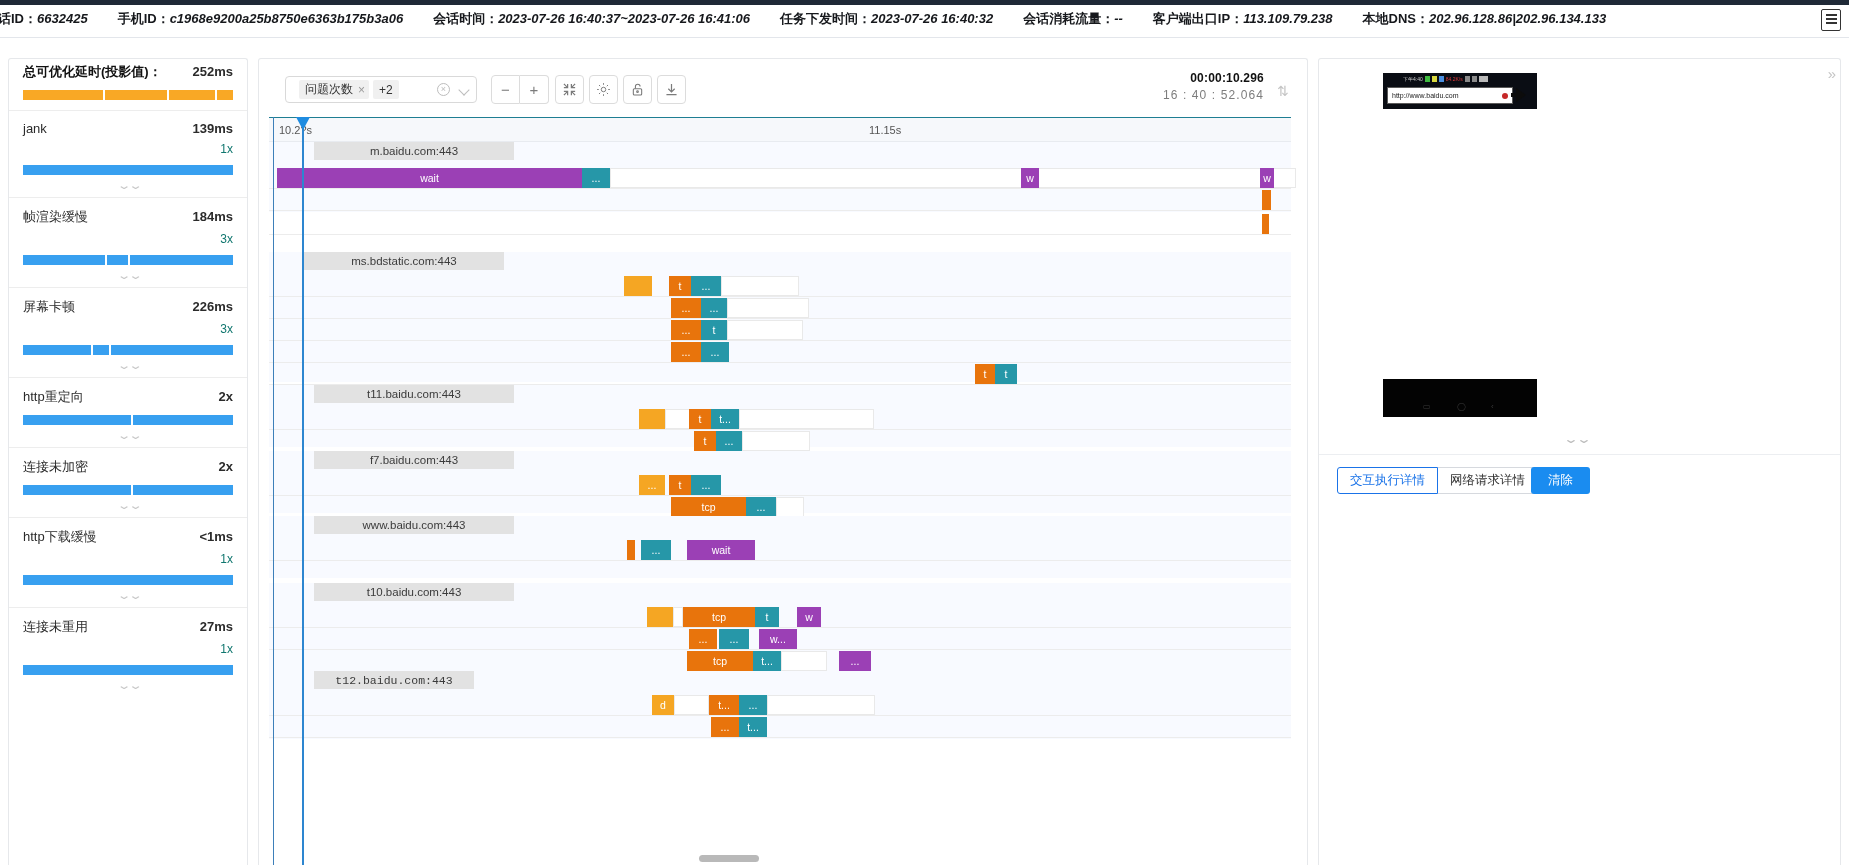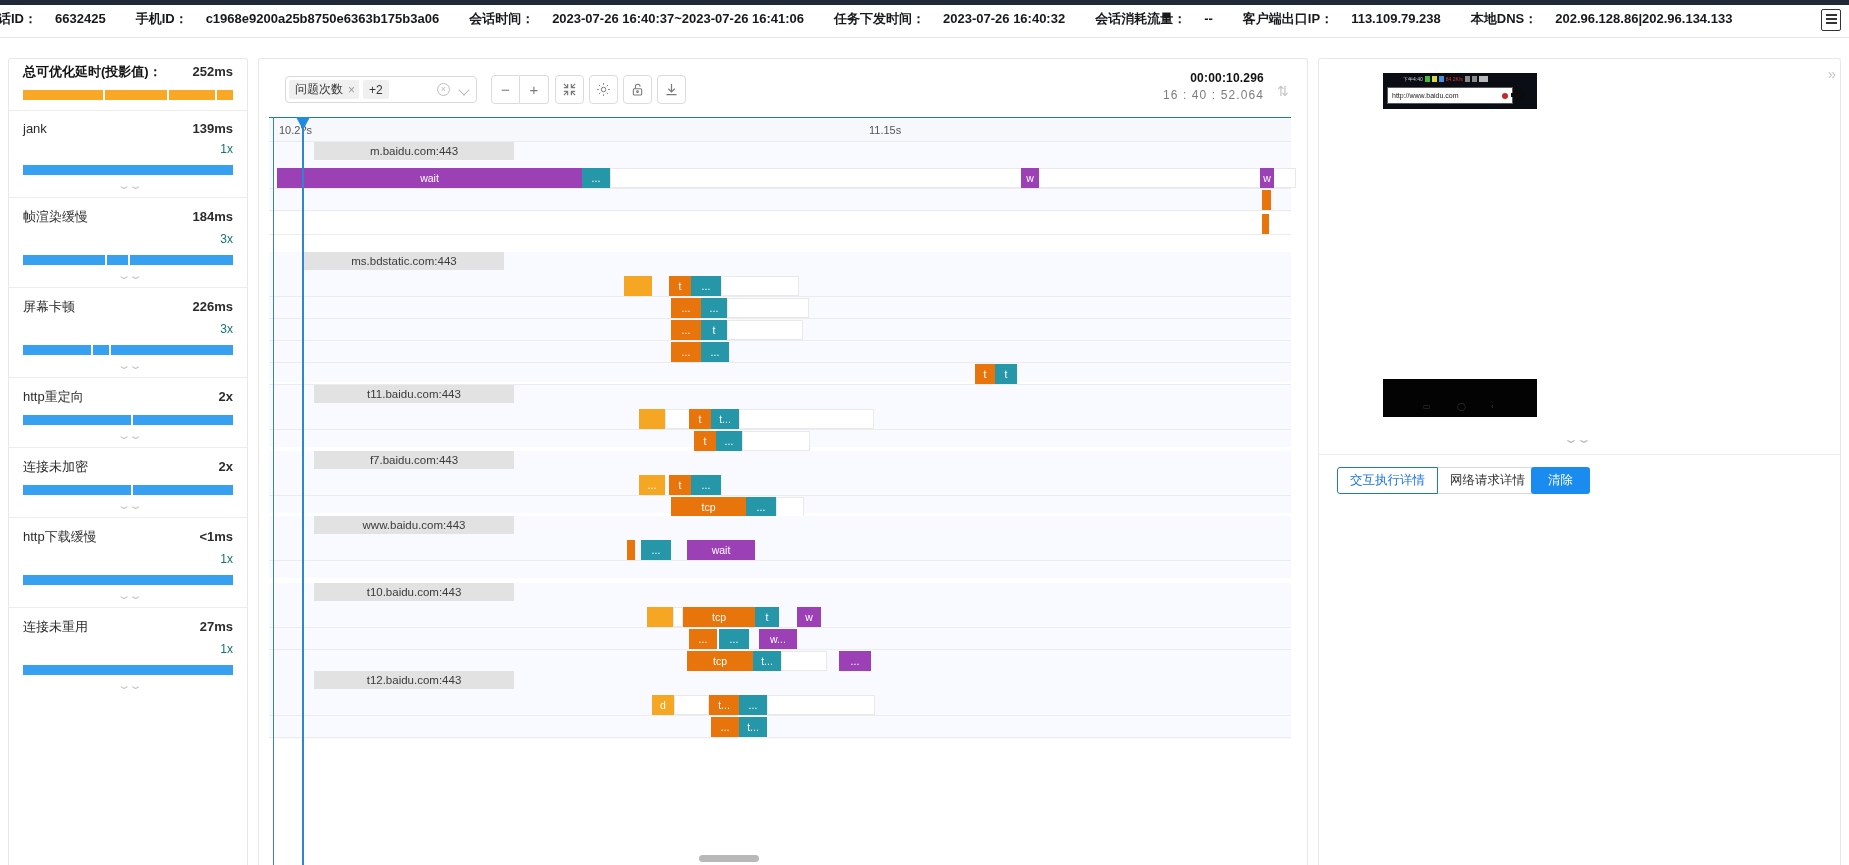--- a/index.html
+++ b/index.html
@@ -17,21 +17,21 @@
     display: flex; align-items: center; white-space: nowrap;
     overflow: hidden;
   }
   #topbar::before {
     content: ""; position: absolute; left: 0; top: 0; width: 1849px; height: 5px;
     background: #1f2937;
   }
   .meta { display: flex; align-items: baseline; margin-right: 30px; font-size: 13px; color: #1b1b1b; }
   .meta:first-child { margin-left: -8px; }
   .meta .k { font-weight: bold; color: #16181c; }
-  .meta .v { font-weight: bold; color: #16181c; margin-left: 18px; }
+  .meta .v { font-weight: bold; color: #16181c; margin-left: 0; font-style: italic; }
   #export-icon {
     position: absolute; right: 8px; top: 9px; width: 20px; height: 22px;
     border: 1.5px solid #333; border-radius: 2px; background: #fff;
   }
   #export-icon::after {
     content: ""; position: absolute; left: 4px; top: 4px;
     width: 11px; height: 2px; background: #333;
     box-shadow: 0 4px 0 #333, 0 8px 0 #333;
   }
 
@@ -66,21 +66,21 @@
   
   #center {
     position: absolute; left: 258px; top: 58px; width: 1050px; height: 807px;
     background: #fff; border: 1px solid #e6e8eb; border-bottom: none;
     border-radius: 3px 3px 0 0; overflow: hidden;
   }
   #toolbar { position: relative; height: 58px; }
   #tagbox {
     position: absolute; left: 26px; top: 17px; width: 192px; height: 27px;
     border: 1px solid #d9d9d9; border-radius: 4px; background: #fff;
-    display: flex; align-items: center; padding: 0 3px;
+    display: flex; align-items: center; padding: 0 13px;
   }
   .tag {
     display: inline-flex; align-items: center; height: 19px;
     background: #f0f0f0; border-radius: 2px; padding: 0 4px 0 6px;
     font-size: 12px; color: #333; margin-right: 4px;
   }
   .tag .x { margin-left: 5px; color: #9a9a9a; font-size: 12px; cursor: pointer; }
   .tag.plus { padding: 0 6px; }
   #tag-clear {
     position: absolute; right: 26px; top: 6px; width: 13px; height: 13px;
@@ -473,21 +473,21 @@
           <div class="seg" style="left: 420px; width: 28px; top: 46px; background: rgb(232, 116, 12);">...</div>
           <div class="seg" style="left: 450px; width: 30px; top: 46px; background: rgb(38, 151, 168);">...</div>
           <div class="seg" style="left: 490px; width: 38px; top: 46px; background: rgb(155, 64, 181);">w...</div>
           <div class="rowline" style="top: 88px; left: 0px; right: 0px;"></div>
           <div class="seg" style="left: 418px; width: 66px; top: 68px; background: rgb(232, 116, 12);">tcp</div>
           <div class="seg" style="left: 484px; width: 28px; top: 68px; background: rgb(38, 151, 168);">t...</div>
           <div class="seg white" style="left: 512px; width: 46px; top: 68px;"></div>
           <div class="seg" style="left: 570px; width: 32px; top: 68px; background: rgb(155, 64, 181);">...</div>
         </div>
         <div class="lane" style="top: 529px; height: 68px;">
-          <div class="dlabel" style="left: 45px; width: 200px; top: 0px;">t12.baidu.com:443</div>
+          <div class="dlabel" style="left: 45px; width: 160px; top: 0px; font-family: Liberation Mono, monospace;">t12.baidu.com:443</div>
           <div class="rowline" style="top: 44px; left: 0px; right: 0px;"></div>
           <div class="seg" style="left: 383px; width: 22px; top: 24px; background: rgb(245, 166, 35);">d</div>
           <div class="seg white" style="left: 405px; width: 35px; top: 24px;"></div>
           <div class="seg" style="left: 440px; width: 30px; top: 24px; background: rgb(232, 116, 12);">t...</div>
           <div class="seg" style="left: 470px; width: 28px; top: 24px; background: rgb(38, 151, 168);">...</div>
           <div class="seg white" style="left: 498px; width: 108px; top: 24px;"></div>
           <div class="rowline" style="top: 66px; left: 0px; right: 0px;"></div>
           <div class="seg" style="left: 442px; width: 28px; top: 46px; background: rgb(232, 116, 12);">...</div>
           <div class="seg" style="left: 470px; width: 28px; top: 46px; background: rgb(38, 151, 168);">t...</div>
         </div>

